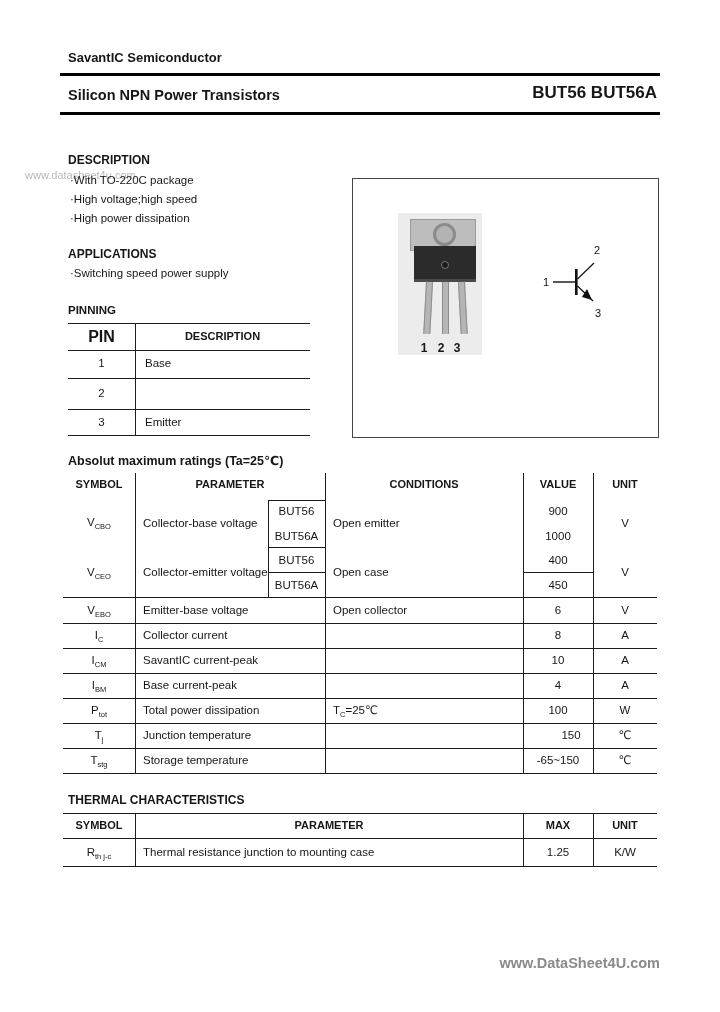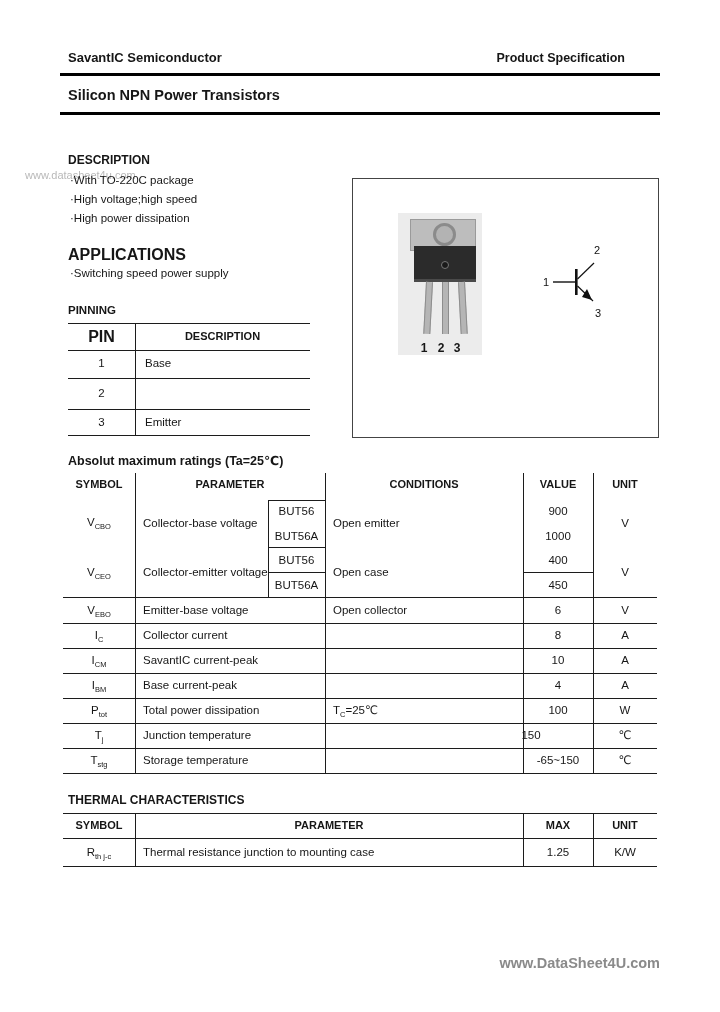--- a/index.html
+++ b/index.html
@@ -23,33 +23,33 @@
   .bodyblk{position:absolute;background:#2b2b2b;border-bottom:3px solid #4a4a4a;}
   .dot{position:absolute;width:6px;height:6px;border-radius:50%;background:#1a1a1a;border:1px solid #777;}
   .leg{position:absolute;width:5px;background:#b5b5b5;border-left:1px solid #8d8d8d;border-right:1px solid #8d8d8d;}
 </style>
 </head>
 <body>
 
 <div class="page">
 
   <div class="t b" style="left:68px;top:51px;font-size:13px">SavantIC Semiconductor</div>
-  <div class="t b r" style="left:400px;top:52px;width:225px;font-size:12.5px">Product Specification</div>
   <div class="rule" style="left:60px;top:73px;width:600px"></div>
   <div class="t b" style="left:68px;top:89px;font-size:14.5px">Silicon NPN Power Transistors</div>
+  <div class="t b r" style="left:420px;top:86px;width:237px;font-size:17px">BUT56 BUT56A</div>
   <div class="rule" style="left:60px;top:112px;width:600px"></div>
 
   <div class="t watermark" style="left:25px;top:169px">www.datasheet4u.com</div>
 
   <div class="t b" style="left:68px;top:154px;font-size:12px">DESCRIPTION</div>
   <div class="t" style="left:70px;top:174px">·With TO-220C package</div>
   <div class="t" style="left:70px;top:193px">·High voltage;high speed</div>
   <div class="t" style="left:70px;top:212px">·High power dissipation</div>
 
-  <div class="t b" style="left:68px;top:248px;font-size:16px">APPLICATIONS</div>
+  <div class="t b" style="left:68px;top:248px;font-size:12px">APPLICATIONS</div>
   <div class="t" style="left:70px;top:267px">·Switching speed power supply</div>
 
   <div class="t b" style="left:68px;top:304px;font-size:11.5px">PINNING</div>
   <div class="hl" style="left:68px;top:323px;width:242px"></div>
   <div class="hl" style="left:68px;top:350px;width:242px"></div>
   <div class="hl" style="left:68px;top:378px;width:242px"></div>
   <div class="hl" style="left:68px;top:409px;width:242px"></div>
   <div class="hl" style="left:68px;top:435px;width:242px"></div>
   <div class="vl" style="left:135px;top:323px;height:112px"></div>
   <div class="t b c" style="left:68px;top:330px;width:67px;font-size:16px">PIN</div>
@@ -155,21 +155,21 @@
   <div class="t c" style="left:593px;top:679px;width:64px">A</div>
 
   <div class="t c" style="left:63px;top:704px;width:72px"><span>P</span><span class="sb">tot</span></div>
   <div class="t" style="left:143px;top:704px">Total power dissipation</div>
   <div class="t" style="left:333px;top:704px"><span>T</span><span class="sb">C</span><span>=25℃</span></div>
   <div class="t c" style="left:523px;top:704px;width:70px">100</div>
   <div class="t c" style="left:593px;top:704px;width:64px">W</div>
 
   <div class="t c" style="left:63px;top:729px;width:72px"><span>T</span><span class="sb">j</span></div>
   <div class="t" style="left:143px;top:729px">Junction temperature</div>
-  <div class="t c" style="left:496px;top:729px;width:70px">150</div>
+  <div class="t c" style="left:536px;top:729px;width:70px">150</div>
   <div class="t c" style="left:593px;top:729px;width:64px">℃</div>
 
   <div class="t c" style="left:63px;top:754px;width:72px"><span>T</span><span class="sb">stg</span></div>
   <div class="t" style="left:143px;top:754px">Storage temperature</div>
   <div class="t c" style="left:523px;top:754px;width:70px">-65~150</div>
   <div class="t c" style="left:593px;top:754px;width:64px">℃</div>
 
   <div class="t b" style="left:68px;top:794px;font-size:12px">THERMAL CHARACTERISTICS</div>
   <div class="hl" style="left:63px;top:813px;width:594px"></div>
   <div class="hl" style="left:63px;top:838px;width:594px"></div>

